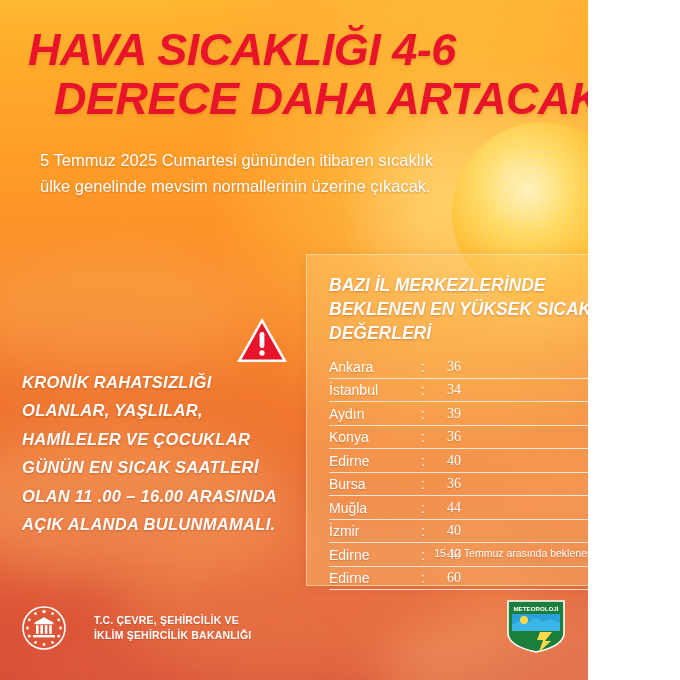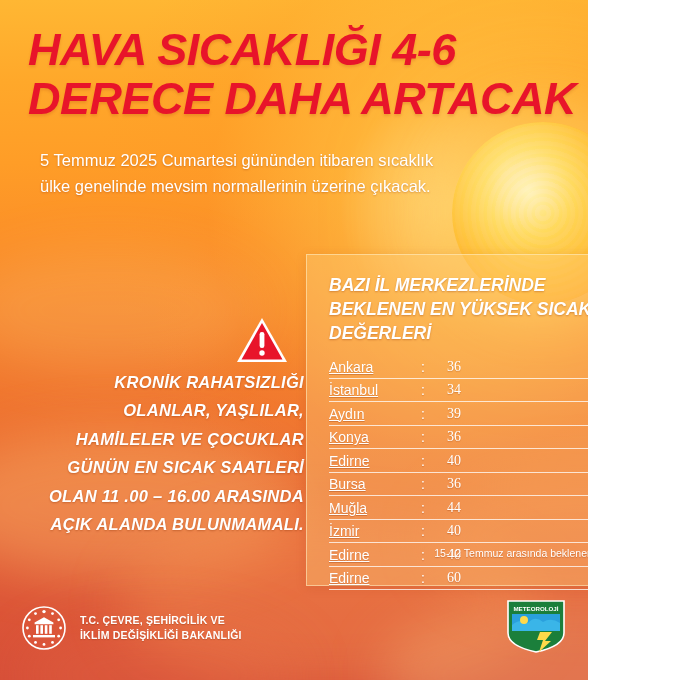--- a/index.html
+++ b/index.html
@@ -76,21 +76,21 @@
     top: 26px;
     width: 630px;
     color: #e8142a;
     font-size: 45px;
     line-height: 1.08;
     font-weight: bold;
     font-style: italic;
     letter-spacing: -0.5px;
     text-shadow: 0 2px 3px rgba(150,40,10,0.18);
   }
-  .headline .l2 { display: block; }
+  .headline .l2 { display: block; margin-left: 26px; }
 
   .subtext {
     position: absolute;
     left: 40px;
     top: 148px;
     width: 420px;
     color: #ffffff;
     font-size: 16.5px;
     line-height: 1.55;
     text-shadow: 0 1px 2px rgba(140,50,10,0.35);
@@ -103,21 +103,21 @@
     top: 316px;
     width: 52px;
     height: 48px;
   }
 
   .advice {
     position: absolute;
     left: 22px;
     top: 368px;
     width: 282px;
-    text-align: right;
+    text-align: left;
     color: #ffffff;
     font-weight: bold;
     font-style: italic;
     font-size: 16.5px;
     line-height: 1.72;
     letter-spacing: 0.3px;
     text-shadow: 0 1px 2px rgba(140,50,10,0.4);
   }
 
   
@@ -146,21 +146,21 @@
   }
   .row {
     display: flex;
     align-items: center;
     height: 22.5px;
     border-bottom: 1px solid rgba(255,255,255,0.75);
     color: #ffffff;
     font-size: 14px;
     text-shadow: 0 1px 1px rgba(140,50,10,0.3);
   }
-  .row .city { width: 92px; text-decoration: underline; }
+  .row .city { width: 92px; }
   .row .colon { width: 26px; }
   .row .val { width: 40px; font-family: Liberation Serif, serif; }
 
   .note {
     position: absolute;
     right: 16px;
     bottom: 10px;
     width: 230px;
     text-align: right;
     color: #ffffff;
@@ -170,21 +170,21 @@
     text-shadow: 0 1px 1px rgba(140,50,10,0.35);
   }
 
   
   .ministry {
     position: absolute;
     left: 22px;
     bottom: 30px;
     display: flex;
     align-items: center;
-    gap: 14px;
+    gap: 28px;
   }
   .ministry-emblem {
     width: 44px;
     height: 44px;
     flex: 0 0 44px;
   }
   .ministry-text {
     color: #ffffff;
     font-size: 10.5px;
     font-weight: bold;
@@ -312,21 +312,21 @@
       <path d="M12.6 16.5 L22 11.2 L31.4 16.5 v1.8 H12.6 z" fill="#ffffff"></path>
       <g fill="#ffffff">
         <rect x="14" y="19.2" width="2.6" height="8.6"></rect>
         <rect x="18.4" y="19.2" width="2.6" height="8.6"></rect>
         <rect x="22.8" y="19.2" width="2.6" height="8.6"></rect>
         <rect x="27.2" y="19.2" width="2.6" height="8.6"></rect>
       </g>
     </svg>
     <div class="ministry-text">
       <div>T.C. ÇEVRE, ŞEHİRCİLİK VE</div>
-      <div>İKLİM DEĞİŞİKLİĞİ BAKANLIĞI</div>
+      <div>İKLİM ŞEHİRCİLİK BAKANLIĞI</div>
     </div>
   </div>
 
   <svg class="meteo" viewBox="0 0 64 56">
     <path d="M4 3 h56 v32 c0 10 -14 16 -28 19 C18 51 4 45 4 35 Z" fill="#1b7f3b" stroke="#ffffff" stroke-width="1.6"></path>
     <rect x="7" y="6" width="50" height="8.5" fill="#1b7f3b"></rect>
     <text x="32" y="12.6" fill="#ffffff" font-size="6.2" font-family="Liberation Sans, sans-serif" font-weight="bold" text-anchor="middle">METEOROLOJİ</text>
     <rect x="8" y="16" width="48" height="17" fill="#2aa0dd"></rect>
     <path d="M8 27 q8 -7 16 -2 q7 -8 15 -1 q8 -5 17 1 v8 H8 Z" fill="#3ab5e8"></path>
     <circle cx="20" cy="22" r="4" fill="#ffd94a"></circle>

